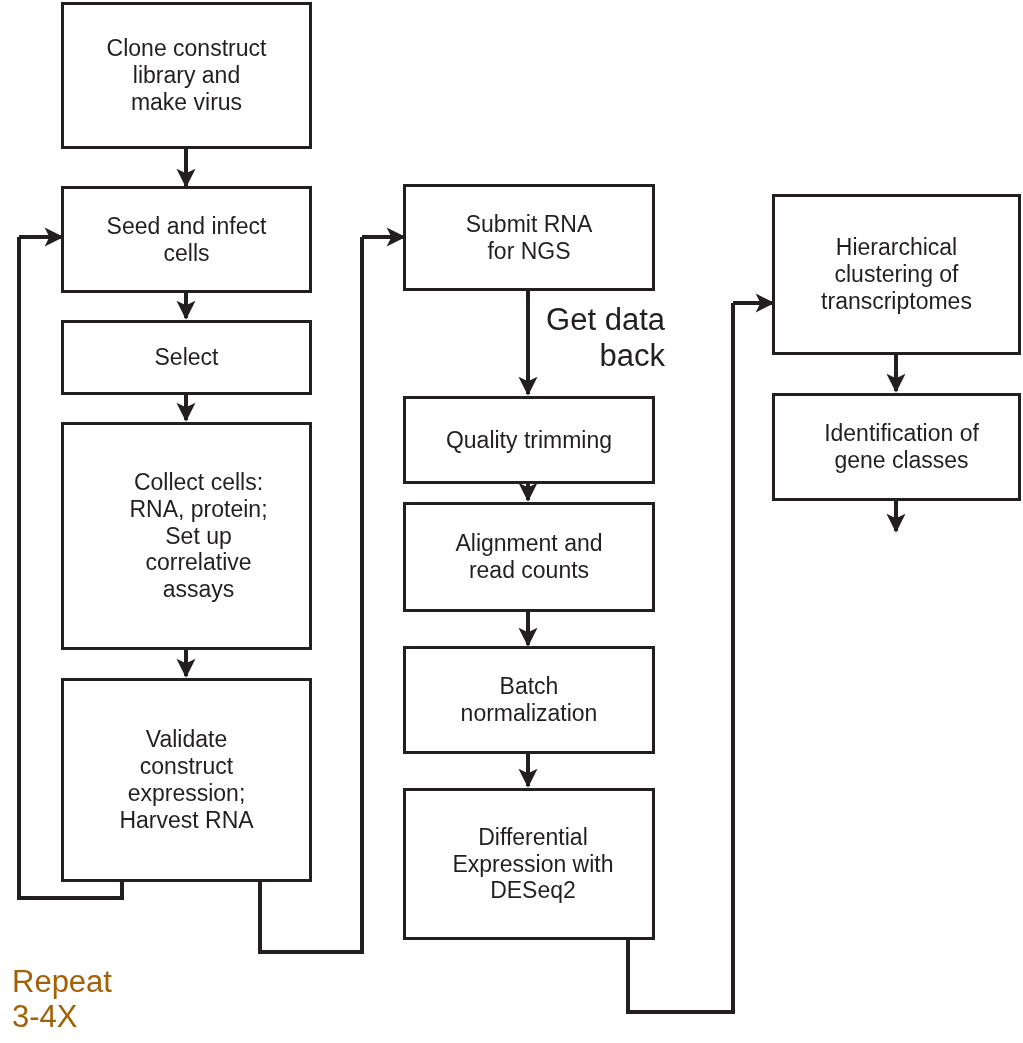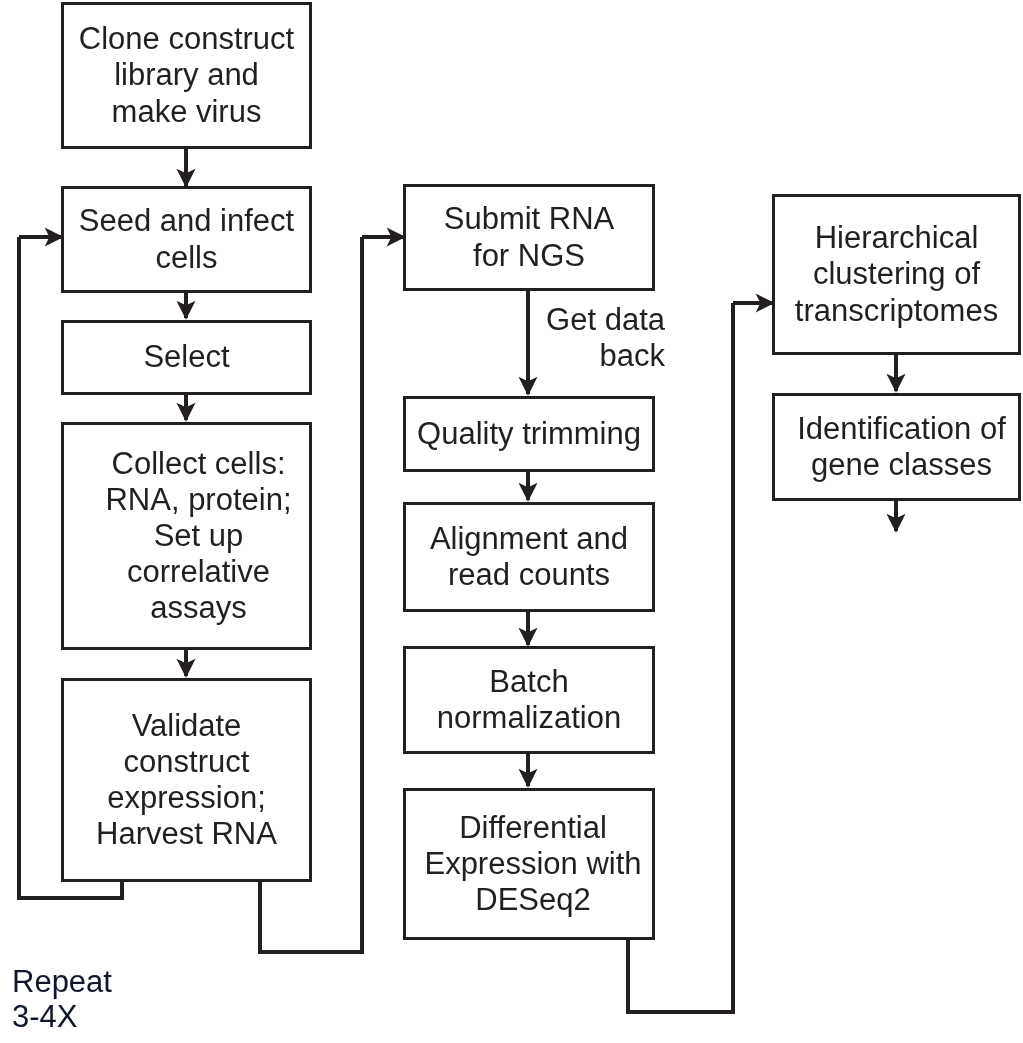--- a/index.html
+++ b/index.html
@@ -20,21 +20,21 @@
   .node {
     position: absolute;
     box-sizing: border-box;
     border: 3px solid #231f20;
     background: #ffffff;
     display: flex;
     align-items: center;
     justify-content: center;
     text-align: center;
     color: #231f20;
-    font-size: 31px;
+    font-size: 23px;
     line-height: 1.165;
     font-family: "Liberation Sans", sans-serif;
     z-index: 3;
   }
   .node .txt {
     display: block;
     width: 100%;
     padding: 0 6px;
     white-space: pre-line;
   }
@@ -46,21 +46,21 @@
     color: #231f20;
     font-size: 31px;
     line-height: 1.165;
     text-align: right;
     white-space: pre-line;
     z-index: 4;
     font-family: "Liberation Sans", sans-serif;
   }
   .free-label {
     position: absolute;
-    color: #0f172a;
+    color: #a16207;
     font-size: 31px;
     line-height: 1.14;
     text-align: left;
     white-space: pre-line;
     z-index: 4;
     font-family: "Liberation Sans", sans-serif;
   }
   svg.wires {
     position: absolute;
     left: 0;
@@ -158,21 +158,21 @@
  3-4X</div>
 
   <div class="node" style="left:403px; top:184px; width:252px; height:107px;">
     <span class="txt">Submit RNA
 for NGS</span>
   </div>
 
   <div class="edge-label" style="left:400px; top:302px; width:265px;">Get data
 back</div>
 
-  <div class="node" style="left:403px; top:396px; width:252px; height:76px;">
+  <div class="node" style="left:403px; top:396px; width:252px; height:88px;">
     <span class="txt">Quality trimming</span>
   </div>
 
   <div class="node" style="left:403px; top:502px; width:252px; height:110px;">
     <span class="txt">Alignment and
 read counts</span>
   </div>
 
   <div class="node" style="left:403px; top:646px; width:252px; height:108px;">
     <span class="txt">Batch

